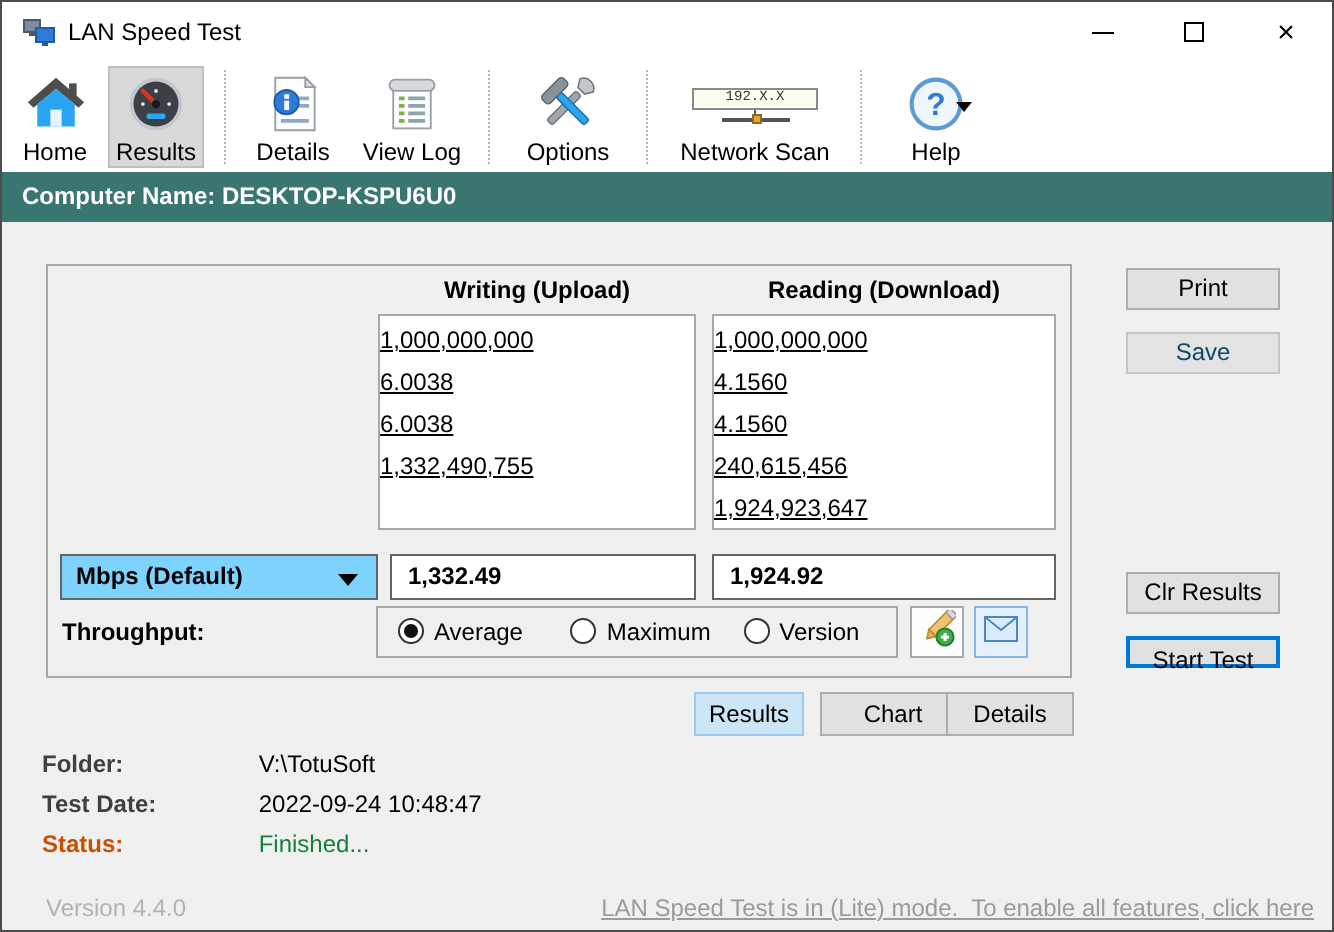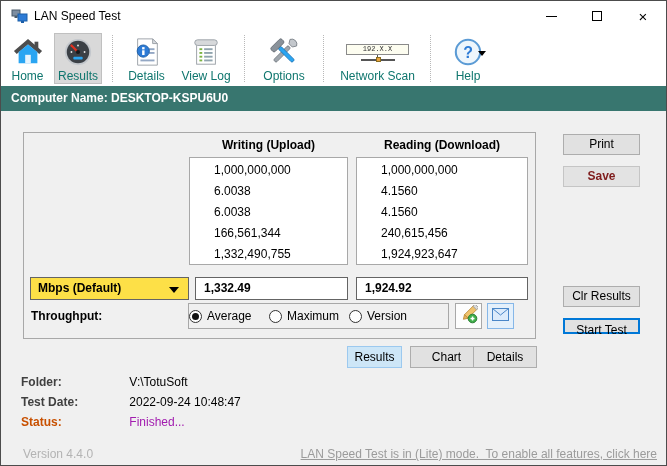--- a/index.html
+++ b/index.html
@@ -15,21 +15,21 @@
   .win-btn.min { left:527px; } .win-btn.max { left:573px; } .win-btn.close { left:619px; }
   .min-glyph { width:11px; height:1px; background:#000; display:block; }
   .max-glyph { width:10px; height:10px; border:1px solid #000; display:block; }
   .close-glyph { font-size:15px; line-height:15px; }
 
   
   .toolbar { position:absolute; left:0; top:30px; width:665px; height:55px; background:#fff; }
   .tb-btn { position:absolute; top:2px; height:51px; display:flex; flex-direction:column; align-items:center; justify-content:flex-start; padding-top:2px; background:#fff; border:1px solid transparent; }
   .tb-btn.selected { background:#d9d9d9; border:1px solid #c0c0c0; }
   .tb-icon { width:32px; height:32px; display:flex; align-items:center; justify-content:center; }
-  .tb-label { font-size:12px; color:#0f766e; margin-top:1px; white-space:nowrap; }
+  .tb-label { font-size:12px; color:#000000; margin-top:1px; white-space:nowrap; }
   .tb-sep { position:absolute; top:4px; height:47px; border-left:1px dotted #b8b8b8; }
   .netscan-wrap { display:flex; flex-direction:column; align-items:center; width:44px; }
   .netscan-box { border:1px solid #8a8a8a; background:#fdfdf0; font-size:7px; line-height:9px; padding:0 16px; color:#333; font-family:"Liberation Mono", monospace; }
   .netscan-stem { width:1px; height:4px; background:#555; }
   .netscan-line { width:34px; height:2px; background:#555; position:relative; }
   .netscan-dot { position:absolute; left:15px; top:-2px; width:5px; height:5px; background:#e8a33d; border:1px solid #8a6d1f; }
   .help-arrow { position:absolute; right:4px; top:15px; width:0; height:0; border-left:4px solid transparent; border-right:4px solid transparent; border-top:5px solid #000; }
 
   
   .teal-bar { position:absolute; left:0; top:85px; width:665px; height:25px; background:#38766f; color:#fff; font-weight:bold; line-height:25px; padding-left:10px; }
@@ -37,59 +37,59 @@
   
   .groupbox { position:absolute; left:22px; top:131px; width:513px; height:207px; border:1px solid #a8a8a8; }
   .col-header { position:absolute; top:137px; font-weight:bold; text-align:center; }
   .col-header.writing { left:188px; width:159px; }
   .col-header.reading { left:355px; width:172px; }
   .labels-col { position:absolute; left:32px; top:159px; }
   .labels-col div { height:21px; line-height:21px; }
   .value-box { position:absolute; top:156px; height:108px; background:#fff; border:1px solid #a8a8a8; padding-top:2px; }
   .value-box.writing { left:188px; width:159px; }
   .value-box.reading { left:355px; width:172px; }
-  .value-box div { height:21px; line-height:21px; padding-left:24px; }
-
-  .dropdown { position:absolute; left:29px; top:276px; width:159px; height:23px; background:#fde047; border:1px solid #646464; line-height:21px; font-weight:bold; padding-left:7px; }
+  .value-box div { height:21px; line-height:21px; padding-left:0;text-decoration:underline; }
+
+  .dropdown { position:absolute; left:29px; top:276px; width:159px; height:23px; background:#7dd3fc; border:1px solid #646464; line-height:21px; font-weight:bold; padding-left:7px; }
   .dd-arrow { position:absolute; right:9px; top:9px; width:0; height:0; border-left:5px solid transparent; border-right:5px solid transparent; border-top:6px solid #000; }
   .unit-box { position:absolute; top:276px; height:23px; background:#fff; border:1px solid #646464; line-height:21px; font-weight:bold; padding-left:8px; }
   .unit-box.writing { left:194px; width:153px; }
   .unit-box.reading { left:355px; width:172px; }
 
   .tp-label { position:absolute; left:30px; top:302px; height:26px; line-height:26px; font-weight:bold; }
   .radio-group { position:absolute; left:187px; top:302px; width:261px; height:26px; border:1px solid #a8a8a8; display:flex; align-items:center; }
-  .radio-opt { display:flex; align-items:center; width:80px; }
+  .radio-opt { display:flex; margin-left:10px; width:80px; }
   .radio-circle { width:13px; height:13px; border:1px solid #333; border-radius:50%; background:#fff; margin-right:5px; position:relative; flex:none; }
   .radio-circle.checked::after { content:""; position:absolute; left:2px; top:2px; width:7px; height:7px; border-radius:50%; background:#111; }
   .mini-btn { position:absolute; top:302px; width:27px; height:26px; display:flex; align-items:center; justify-content:center; background:#fdfdfd; border:1px solid #a8a8a8; }
   .mini-btn.pencil { left:454px; }
   .mini-btn.email { left:486px; background:#e4f0fb; border:1px solid #86b7e8; }
 
   
   .tab { position:absolute; top:345px; height:22px; line-height:20px; text-align:center; background:#e1e1e1; border:1px solid #adadad; }
   .tab.selected { background:#cde6f7; border:1px solid #9cc9ef; }
   .tab.results { left:346px; width:55px; }
   .tab.chart { left:409px; width:73px; }
   .tab.details { left:472px; width:64px; }
 
   
   .side-btn { position:absolute; left:562px; width:77px; height:21px; background:#e1e1e1; border:1px solid #adadad; text-align:center; line-height:19px; }
   .side-btn.print { top:133px; }
-  .side-btn.save { top:165px; background:#e3e3e3; border-color:#c5c5c5; color:#7f1d1d;font-weight:bold; }
+  .side-btn.save { top:165px; background:#e3e3e3; border-color:#c5c5c5; color:#0c4a6e; }
   .side-btn.clr { top:285px; }
   .side-btn.start { top:317px; height:16px; border:2px solid #0078d7; line-height:20px; }
 
   
   .info-row { position:absolute; left:20px; width:400px; height:16px; line-height:16px; }
   .info-row .lbl { display:inline-block; width:105px; font-weight:bold; color:#404040; }
   .info-row.folder { top:373px; }
   .info-row.date { top:393px; }
   .info-row.status { top:413px; }
   .info-row.status .lbl { color:#c85000; }
-  .status-val { color:#a21caf; }
+  .status-val { color:#15803d; }
 
   
   .footer-version { position:absolute; left:22px; top:446px; color:#b3b3b3; }
   .footer-link { position:absolute; right:9px; top:446px; color:#9b9b9b; text-decoration:underline; white-space:pre; }
 </style>
 </head>
 <body>
 
 <div class="window">
 
@@ -232,21 +232,20 @@
   <div class="groupbox"></div>
 
   <div class="col-header writing">Writing (Upload)</div>
   <div class="col-header reading">Reading (Download)</div>
 
 
   <div class="value-box writing">
     <div>1,000,000,000</div>
     <div>6.0038</div>
     <div>6.0038</div>
-    <div>166,561,344</div>
     <div>1,332,490,755</div>
   </div>
 
   <div class="value-box reading">
     <div>1,000,000,000</div>
     <div>4.1560</div>
     <div>4.1560</div>
     <div>240,615,456</div>
     <div>1,924,923,647</div>
   </div>

